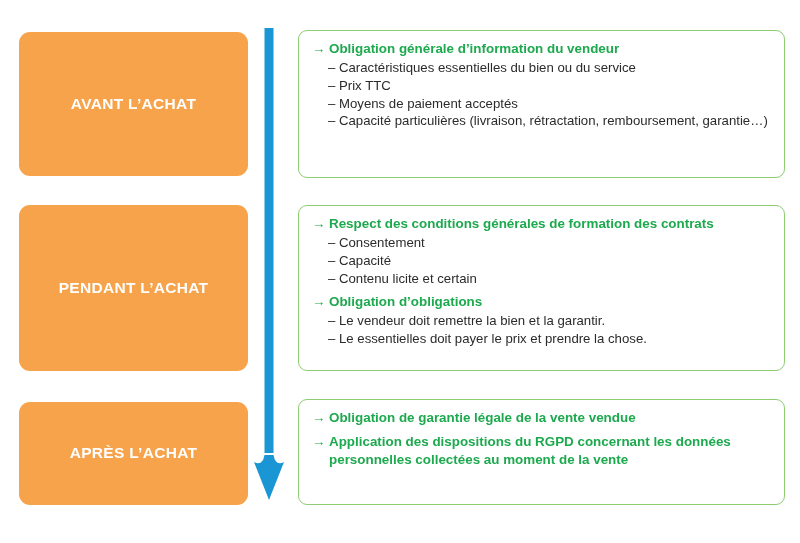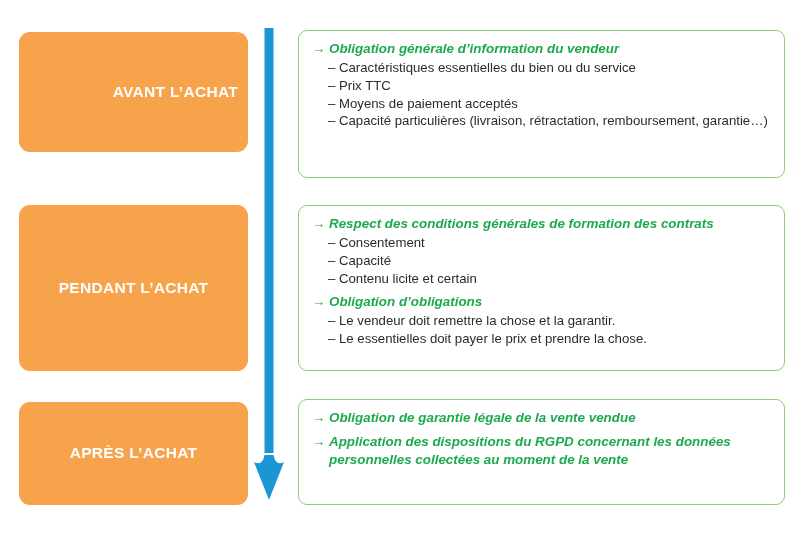--- a/index.html
+++ b/index.html
@@ -26,21 +26,21 @@
   }
   .stage-label{
     color:#ffffff;
     font-size:15.5px;
     font-weight:bold;
     letter-spacing:0.3px;
     text-align:center;
     line-height:1.2;
     white-space:nowrap;
   }
-  #stage-0{top:32px;height:120px;justify-content:flex-end;}
+  #stage-0{top:32px;height:144px;}
   #stage-1{top:205px;height:166px;}
   #stage-2{top:402px;height:103px;}
 
   
   .timeline-arrow{
     position:absolute;
     left:250px;
     top:28px;
     width:38px;
     height:472px;
@@ -73,21 +73,21 @@
     font-weight:bold;
     line-height:1.34;
   }
   .arrow-glyph{
     flex:0 0 auto;
     width:17px;
     color:#1da94e;
     font-size:13.4px;
     line-height:1.34;
   }
-  .group-head-text{flex:1 1 auto;font-style:italic;}
+  .group-head-text{flex:1 1 auto;}
 
   .sub-list{margin:1px 0 0 0;padding:0;list-style:none;}
   .sub-item{
     display:flex;
     align-items:flex-start;
     color:#2b2b2b;
     font-size:13.2px;
     line-height:1.35;
     padding-left:16px;
   }
@@ -169,21 +169,21 @@
       </ul>
     </div>
     <div class="group">
       <div class="group-head">
         <span class="arrow-glyph">→</span>
         <span class="group-head-text">Obligation d’obligations</span>
       </div>
       <ul class="sub-list">
         <li class="sub-item">
           <span class="dash">–</span>
-          <span class="sub-item-text">Le vendeur doit remettre la chose et la garantir.</span>
+          <span class="sub-item-text">Le vendeur doit remettre la bien et la garantir.</span>
         </li>
         <li class="sub-item">
           <span class="dash">–</span>
           <span class="sub-item-text">Le essentielles doit payer le prix et prendre la chose.</span>
         </li>
       </ul>
     </div>
   </div>
 
   <div class="panel" id="panel-2">

